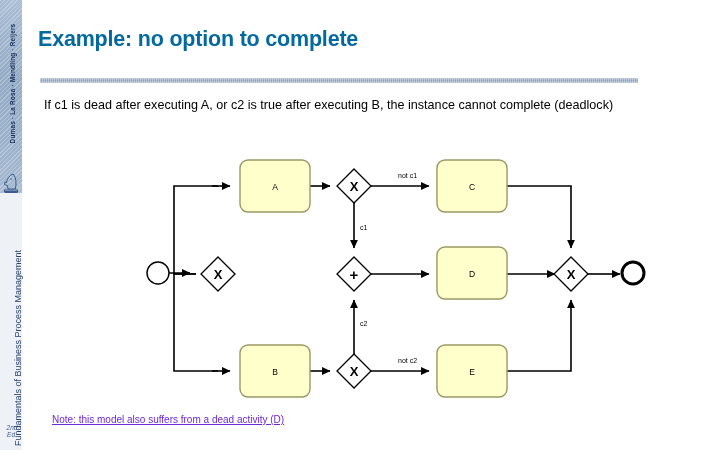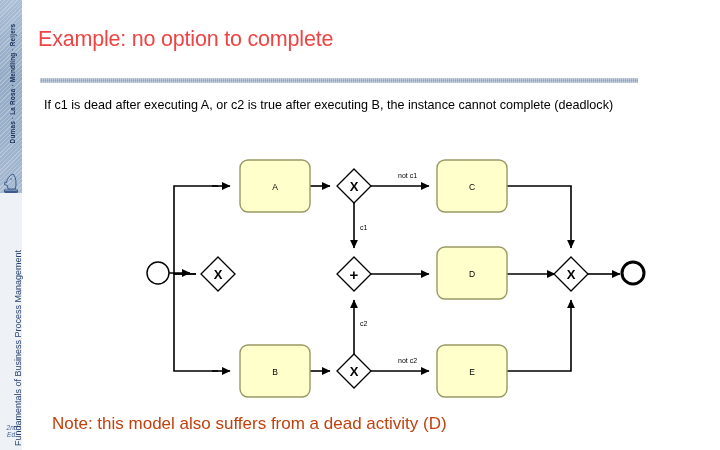--- a/index.html
+++ b/index.html
@@ -56,38 +56,38 @@
   .side-logo{
     position:absolute;left:3px;top:172px;width:17px;height:22px;
   }
 
   
   #slide{
     position:absolute;left:22px;top:0;width:698px;height:450px;
   }
   #title{
     position:absolute;left:16px;top:27px;
-    font-size:21.5px;font-weight:normal;color:#ef4444;
+    font-size:21.5px;font-weight:bold;color:#0369a1;
     letter-spacing:-.2px;
     white-space:nowrap;
     text-align:center;
   }
   #title-rule{
     position:absolute;left:18px;top:78px;width:598px;height:5px;
     background:
       repeating-linear-gradient(90deg, rgba(255,255,255,.35) 0 1px, rgba(0,0,0,0) 1px 2px),
       linear-gradient(180deg,#b6c4d8 0%,#8fa3c0 50%,#b6c4d8 100%);
   }
   #body-text{
     position:absolute;left:22px;top:97px;width:660px;
     font-size:12.6px;line-height:16.5px;color:#000;
   }
   #note-text{
     position:absolute;left:30px;top:414px;
-    font-size:17px;color:#c2410c;
+    font-size:10px;color:#6d28d9;text-decoration:underline;
   }
 
   #diagram{position:absolute;left:0;top:0;width:698px;height:450px;}
 </style>
 </head>
 <body>
 
 <div id="sidebar">
   <div class="side-top">
     <div class="side-top-text">Dumas · La Rosa · Mendling · Reijers</div>

